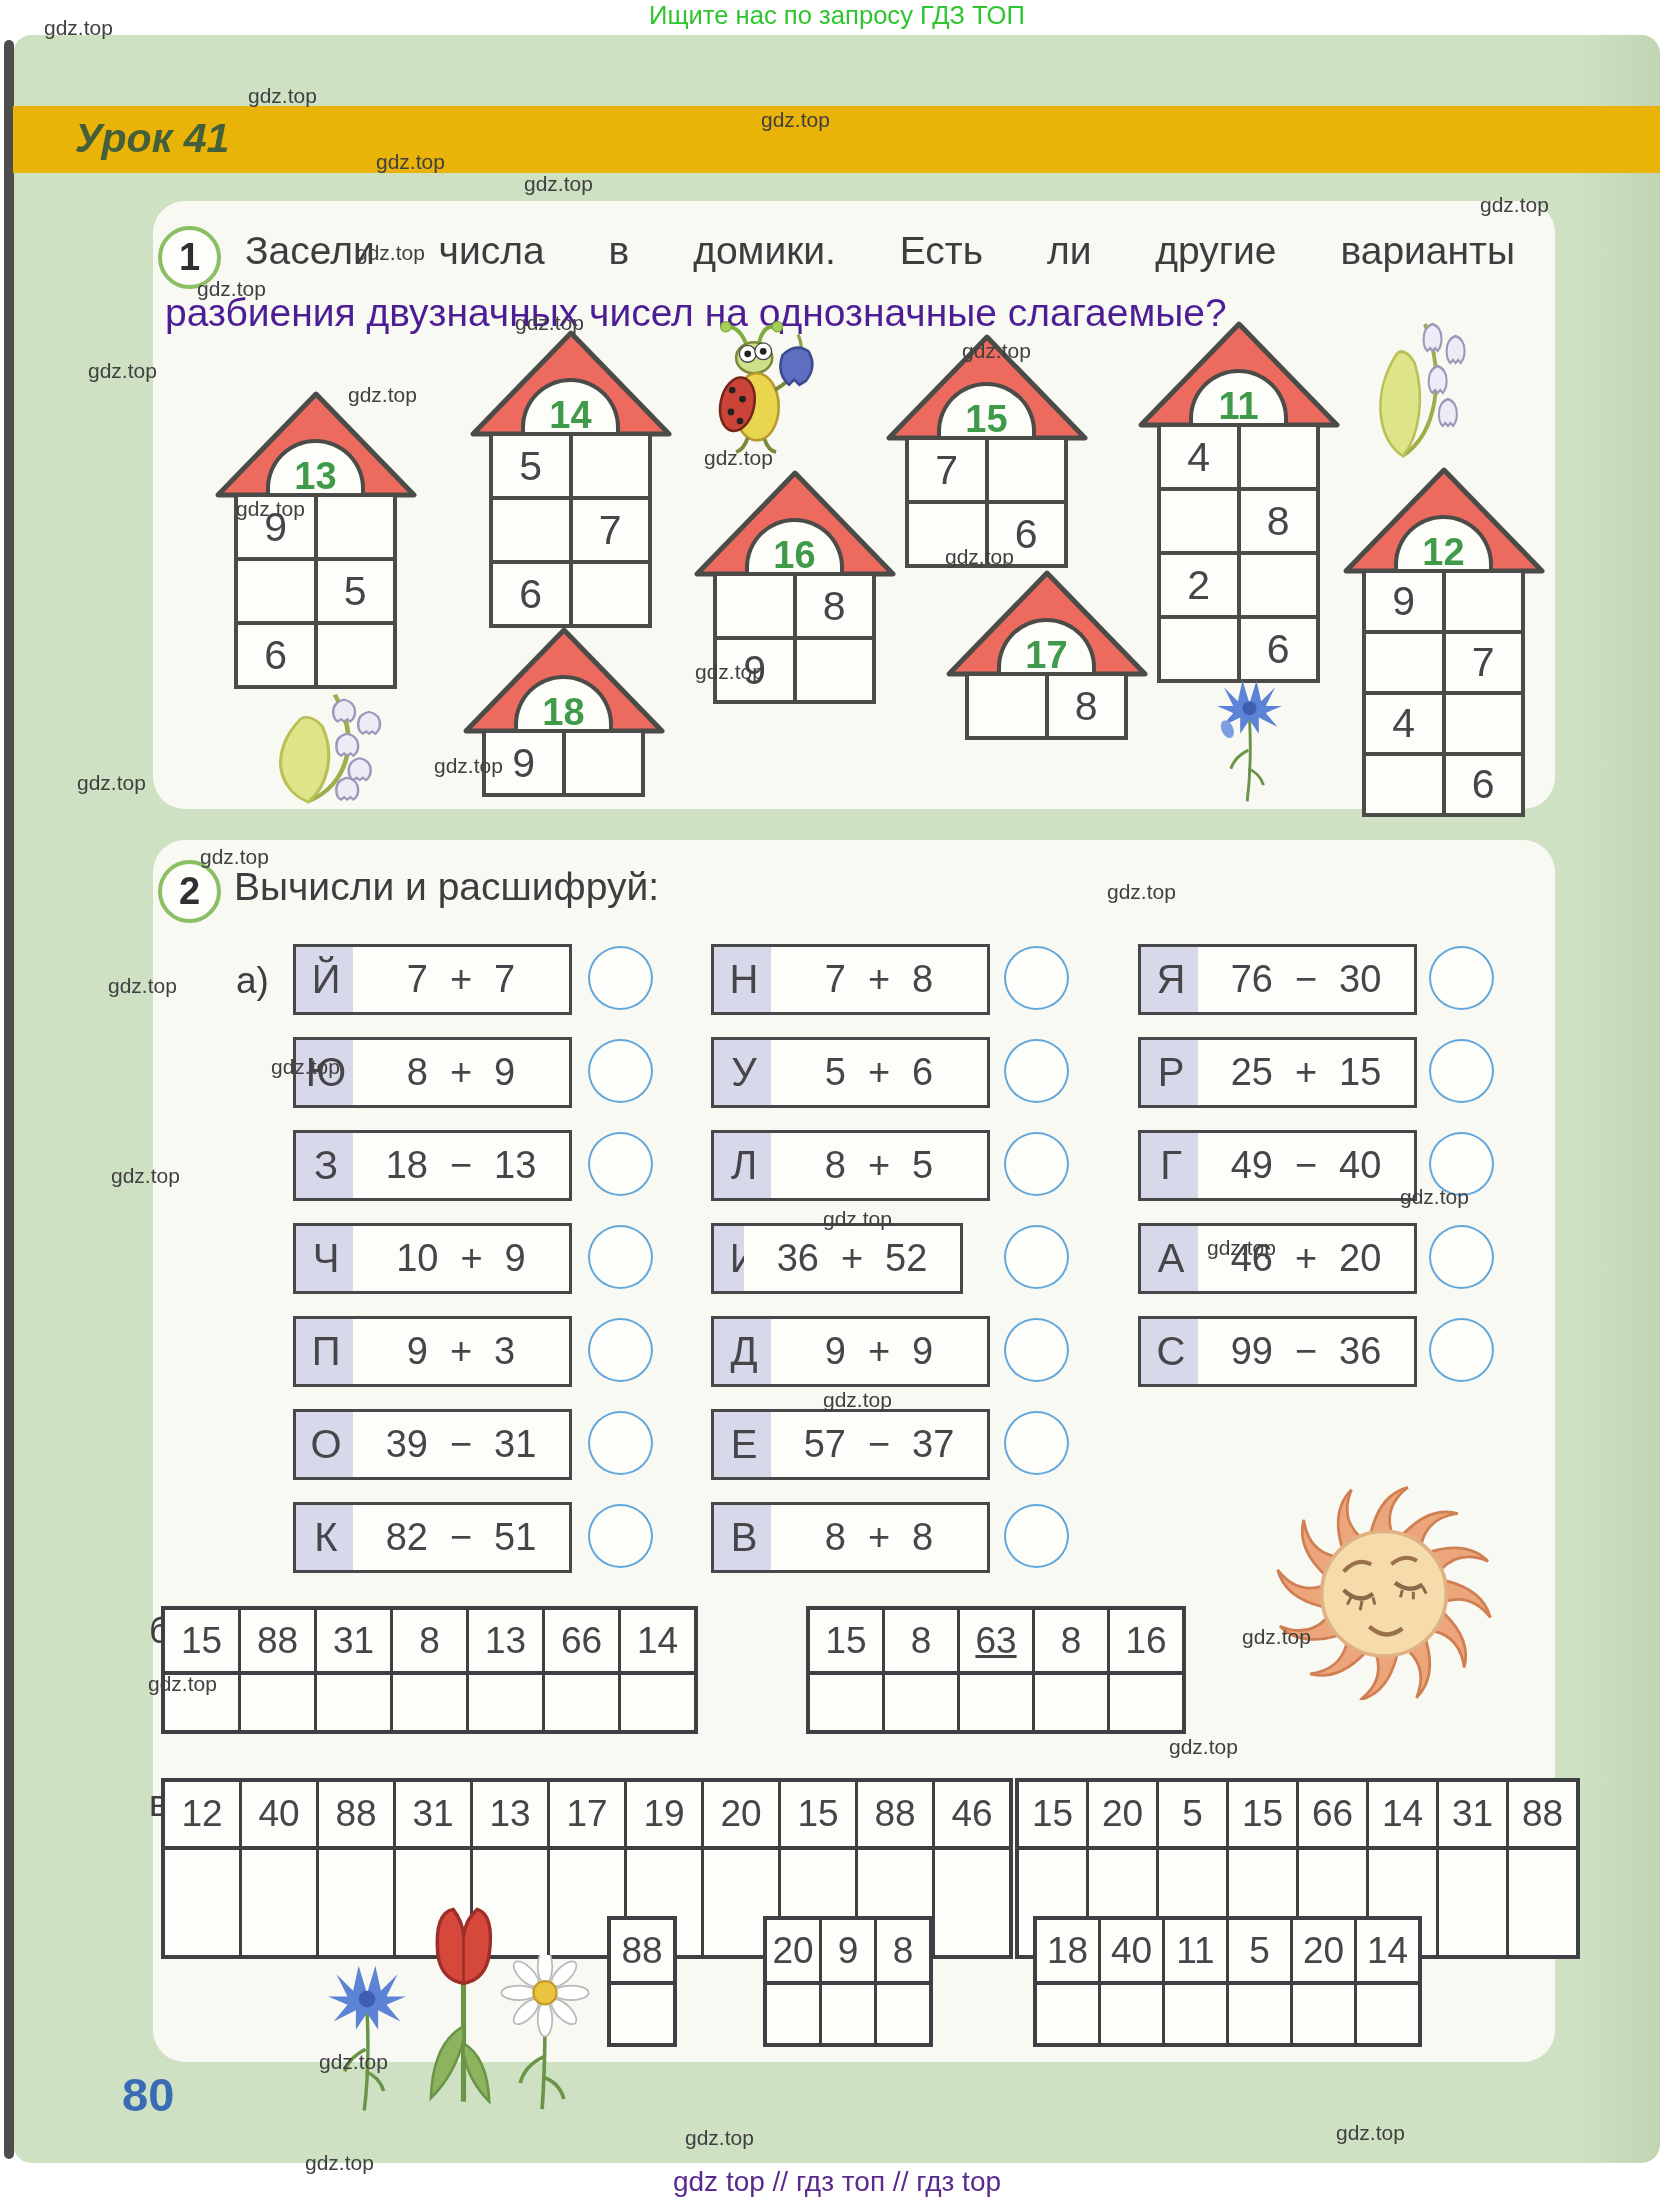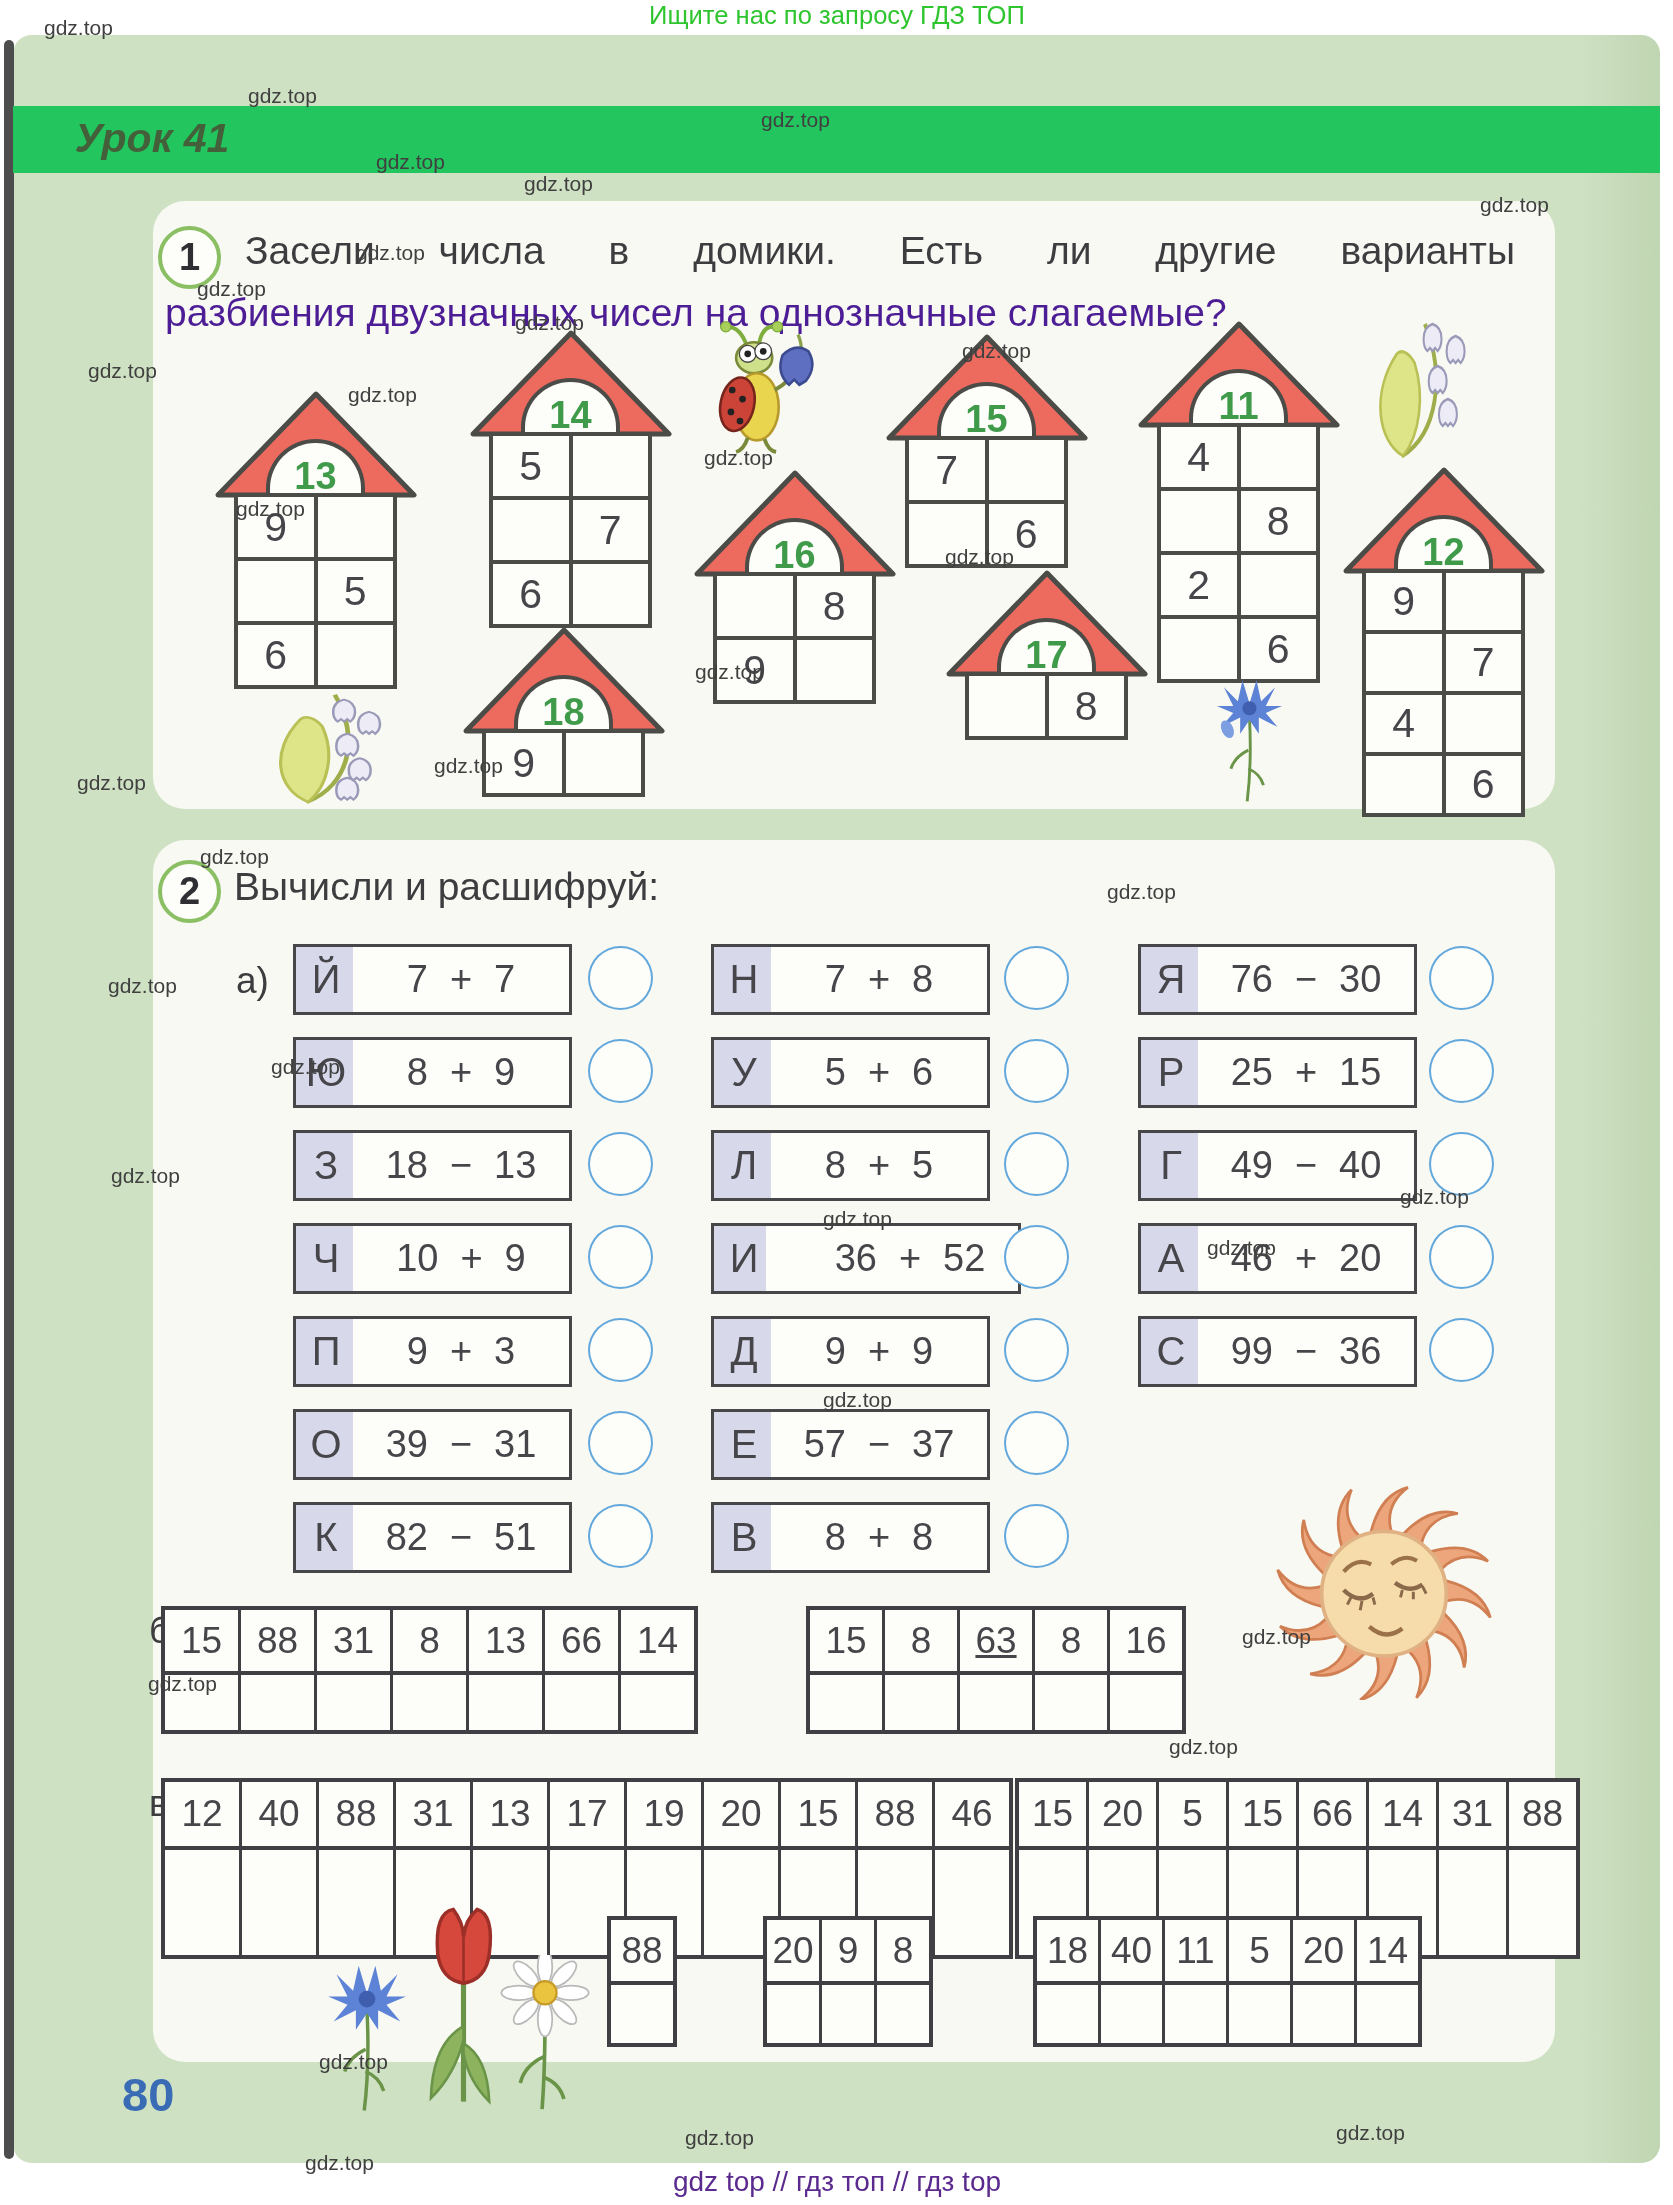--- a/index.html
+++ b/index.html
@@ -4,21 +4,21 @@
 <style>
   html,body{margin:0;padding:0;}
   body{width:1674px;height:2205px;position:relative;background:#ffffff;
        font-family:"Liberation Sans", sans-serif;overflow:hidden;}
   .abs{position:absolute;}
   .banner{left:0;top:1.4px;width:1674px;text-align:center;font-size:25.6px;
           color:#2fc52f;z-index:5;}
   .page{left:12.8px;top:35px;width:1647px;height:2128px;border-radius:18.5px;
         background:linear-gradient(90deg,#cfe1c3 0%,#cfe1c3 95%,#c0d5b2 100%);z-index:1;}
   .spine{left:4.3px;top:40px;width:10px;height:2119px;background:#4d4d4d;border-radius:5px;z-index:2;}
-  .band{left:12.8px;top:106px;width:1647px;height:67px;background:#22c55e;z-index:2;}
+  .band{left:12.8px;top:106px;width:1647px;height:67px;background:#eab308;z-index:2;}
   .band .lesson{position:absolute;left:62px;top:8.5px;font-size:41px;font-weight:bold;
         font-style:italic;color:#44603a;}
   .band .topic{position:absolute;right:167px;top:8.5px;font-size:41px;font-weight:bold;
         font-style:italic;color:#44603a;}
   .panel{background:#f8f9f3;border-radius:32px;z-index:3;}
   .panel1{left:153px;top:201px;width:1402px;height:608px;}
   .panel2{left:153px;top:840px;width:1402px;height:1222px;}
   .badge{width:55px;height:55px;border:4.3px solid #8bbf63;border-radius:50%;background:#fdfdfa;
          display:flex;align-items:center;justify-content:center;font-size:38px;font-weight:bold;
          color:#2f2f33;z-index:4;}
@@ -260,21 +260,21 @@
     <div class="abs eq-letter" style="left: 711px; top: 944px; width: 60px; height: 65px;">Н</div>
     <div class="abs eq-expr" style="left: 771px; top: 944px; width: 216px; height: 65px;">7 + 8</div>
     <div class="abs eq-circle" style="left: 1004px; top: 946px; width: 61px; height: 60px;"></div>
     <div class="abs eq-letter" style="left: 711px; top: 1037px; width: 60px; height: 65px;">У</div>
     <div class="abs eq-expr" style="left: 771px; top: 1037px; width: 216px; height: 65px;">5 + 6</div>
     <div class="abs eq-circle" style="left: 1004px; top: 1039px; width: 61px; height: 60px;"></div>
     <div class="abs eq-letter" style="left: 711px; top: 1130px; width: 60px; height: 65px;">Л</div>
     <div class="abs eq-expr" style="left: 771px; top: 1130px; width: 216px; height: 65px;">8 + 5</div>
     <div class="abs eq-circle" style="left: 1004px; top: 1132px; width: 61px; height: 60px;"></div>
     <div class="abs eq-letter" style="left: 711px; top: 1223px; width: 60px; height: 65px;">И</div>
-    <div class="abs eq-expr" style="left: 766px; top: 1223px; width: 216px; height: 65px; padding-left: 36px;">36 + 52</div>
+    <div class="abs eq-expr" style="left: 744px; top: 1223px; width: 216px; height: 65px;">36 + 52</div>
     <div class="abs eq-circle" style="left: 1004px; top: 1225px; width: 61px; height: 60px;"></div>
     <div class="abs eq-letter" style="left: 711px; top: 1316px; width: 60px; height: 65px;">Д</div>
     <div class="abs eq-expr" style="left: 771px; top: 1316px; width: 216px; height: 65px;">9 + 9</div>
     <div class="abs eq-circle" style="left: 1004px; top: 1318px; width: 61px; height: 60px;"></div>
     <div class="abs eq-letter" style="left: 711px; top: 1409px; width: 60px; height: 65px;">Е</div>
     <div class="abs eq-expr" style="left: 771px; top: 1409px; width: 216px; height: 65px;">57 − 37</div>
     <div class="abs eq-circle" style="left: 1004px; top: 1411px; width: 61px; height: 60px;"></div>
     <div class="abs eq-letter" style="left: 711px; top: 1502px; width: 60px; height: 65px;">В</div>
     <div class="abs eq-expr" style="left: 771px; top: 1502px; width: 216px; height: 65px;">8 + 8</div>
     <div class="abs eq-circle" style="left: 1004px; top: 1504px; width: 61px; height: 60px;"></div>

